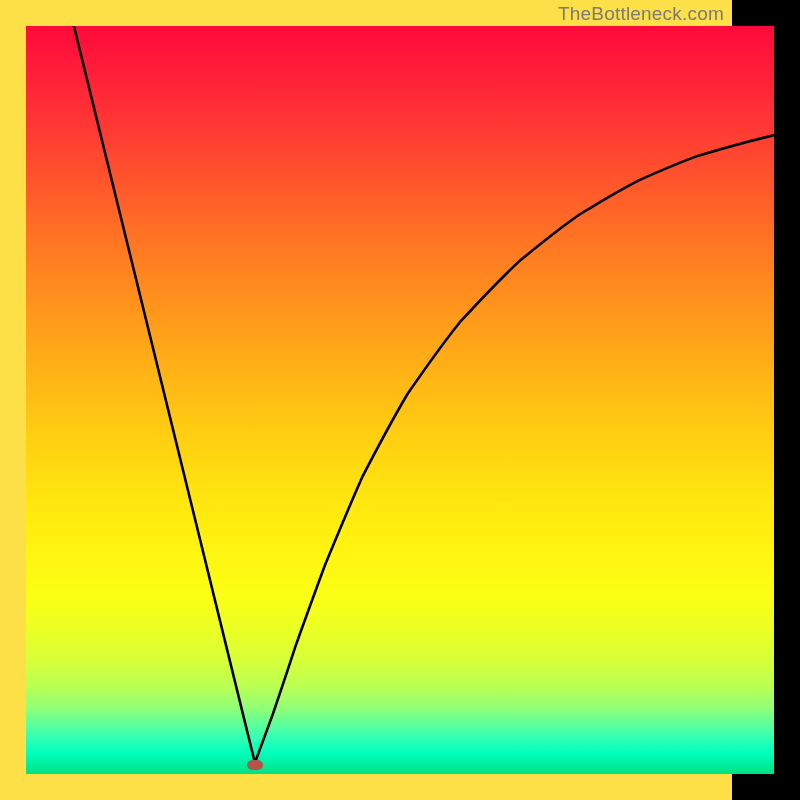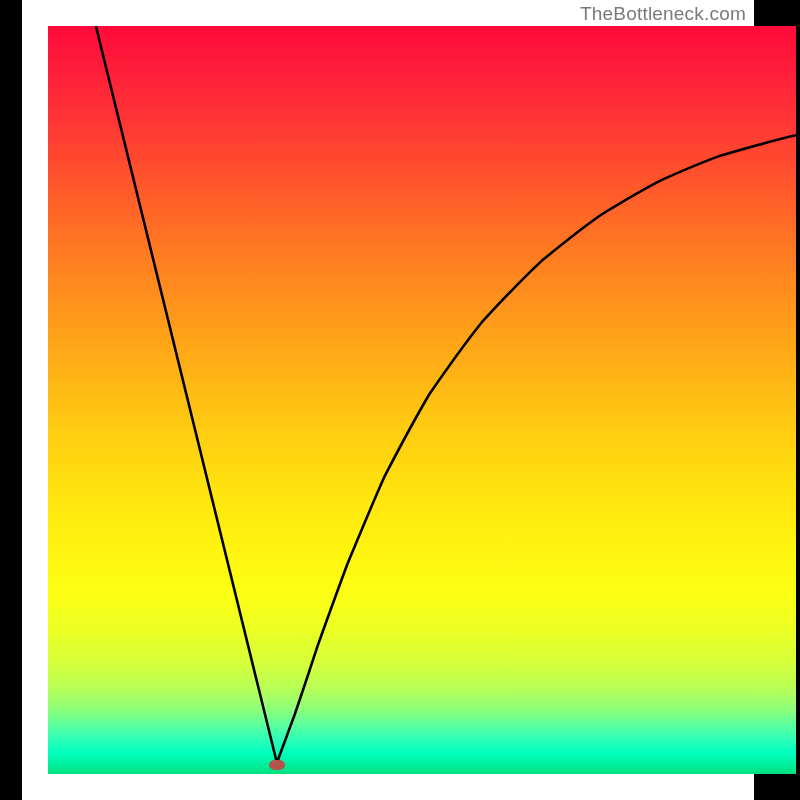--- a/index.html
+++ b/index.html
@@ -8,22 +8,21 @@
     width: 800px;
     height: 800px;
     overflow: hidden;
     background: #000;
     font-family: Arial, Helvetica, sans-serif;
   }
   .frame {
     position: relative;
     width: 732px;
     height: 800px;
-    background: #ffffff;
-    margin-left: 22px;
+    background: #fde047;
   }
   .plot {
     position: absolute;
     left: 26px;
     top: 26px;
     width: 748px;
     height: 748px;
     background: linear-gradient(to bottom,
       #ff0a3a 0%,
       #ff1e3a 6%,

